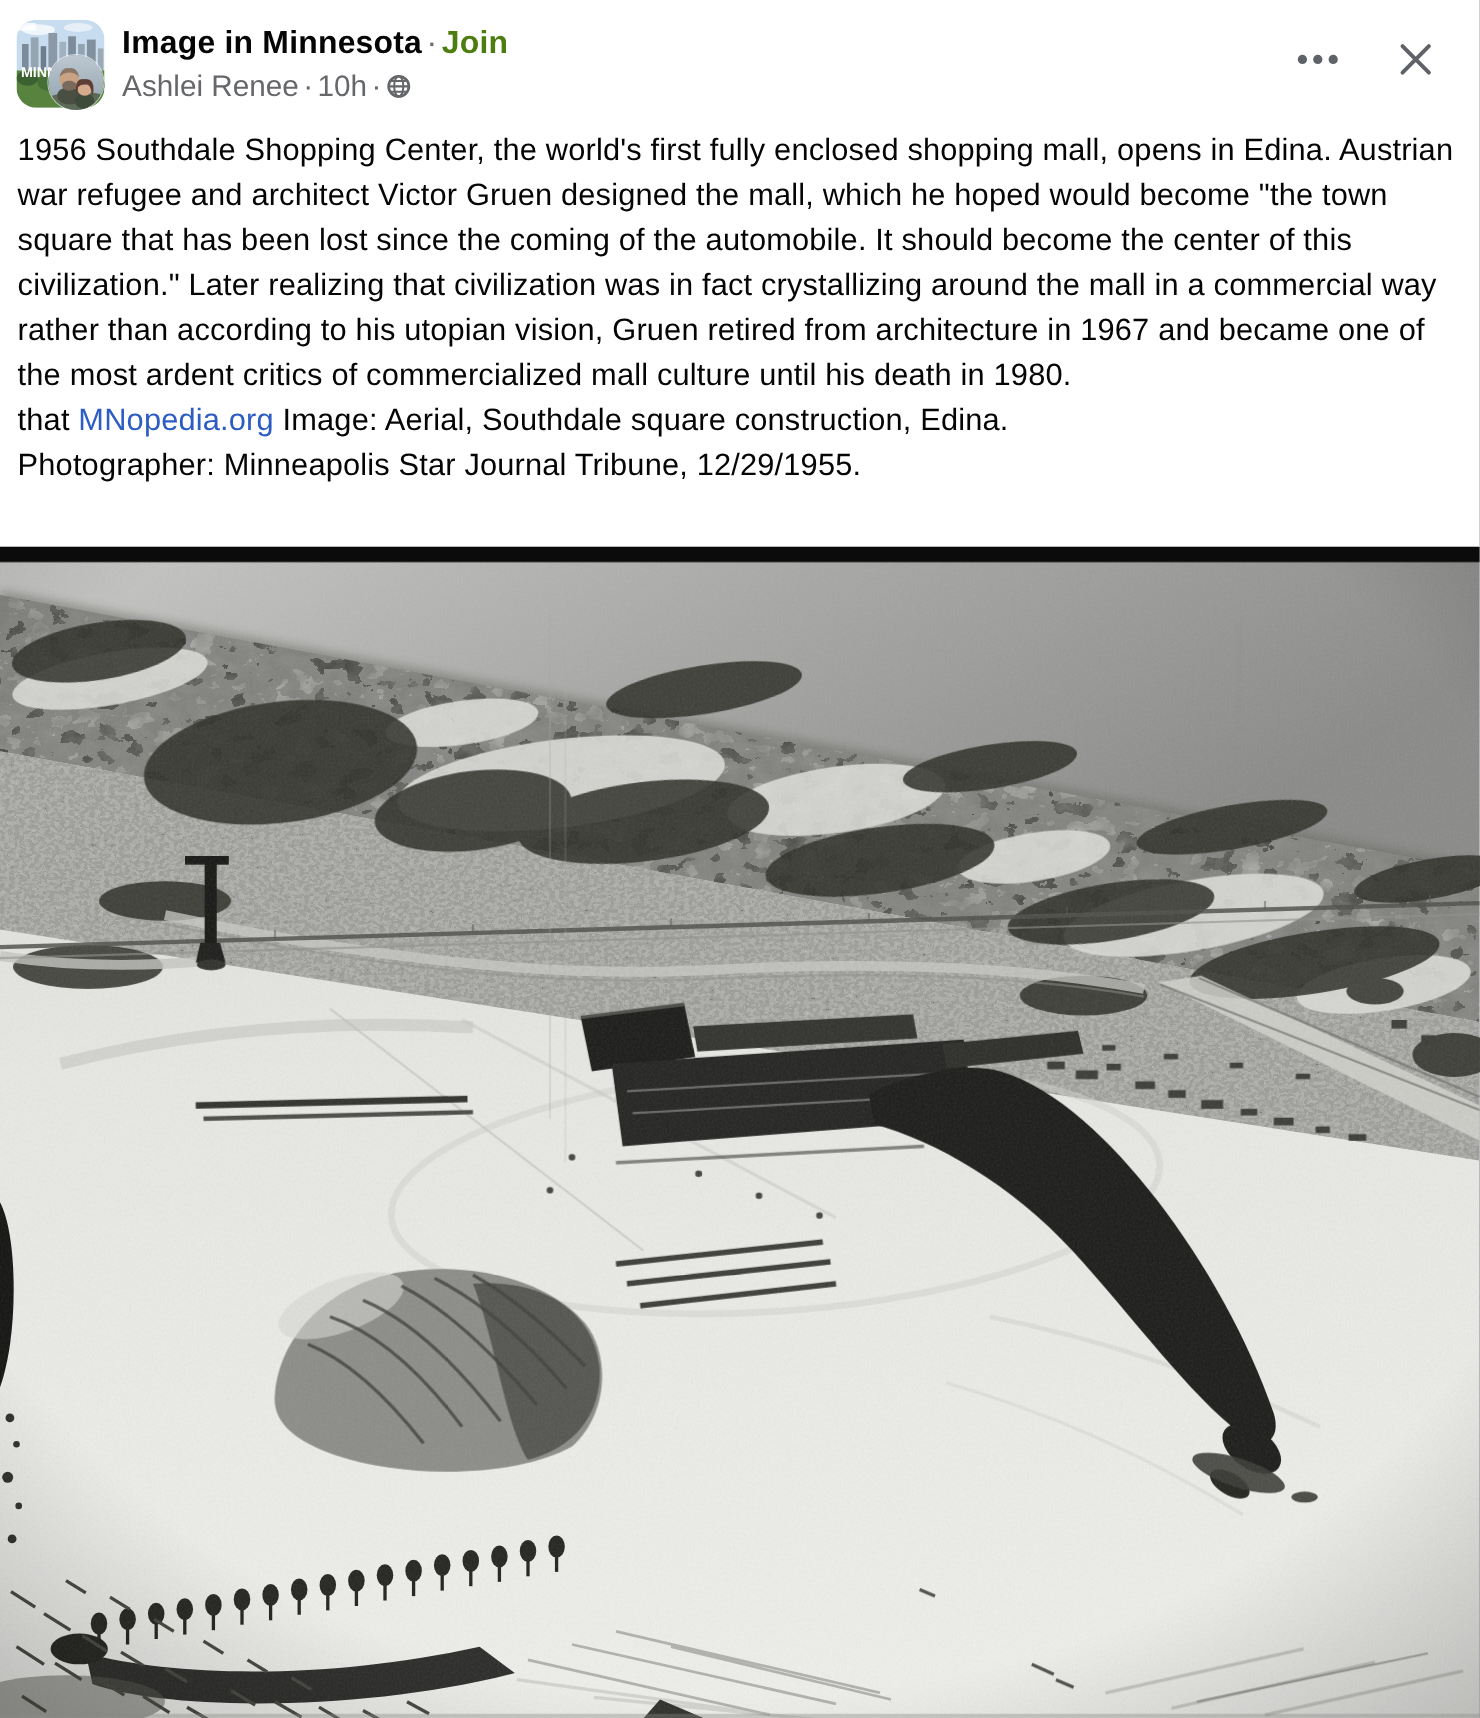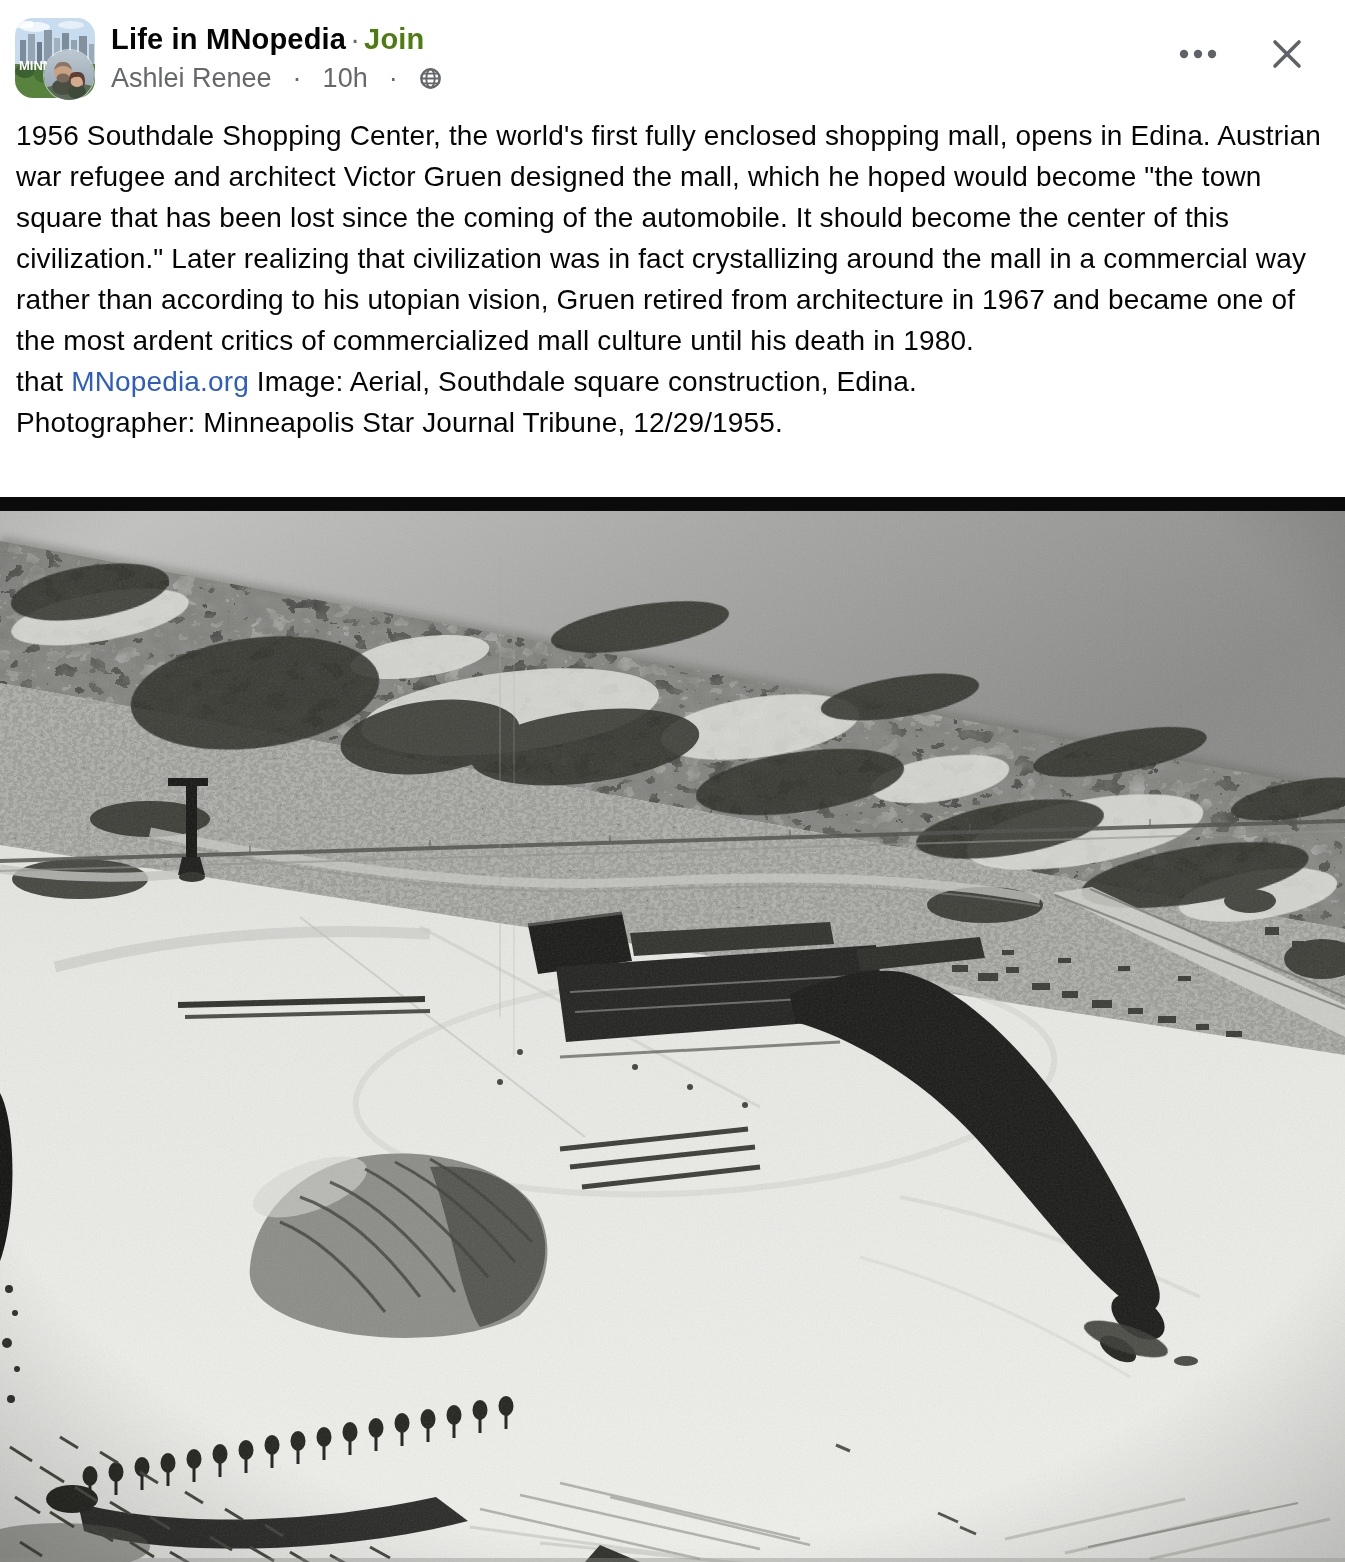--- a/index.html
+++ b/index.html
@@ -8,21 +8,21 @@
   
   .post-header{position:relative;display:flex;align-items:flex-start;padding:18px 16px 0 15px;}
   .avatar{position:relative;width:80px;height:80px;flex:0 0 80px;border-radius:18px;overflow:visible;cursor:pointer;}
   .avatar > svg{border-radius:18px;display:block;}
   .avatar-badge{position:absolute;left:29px;top:32px;width:50px;height:50px;border-radius:50%;overflow:hidden;
                 box-shadow:0 0 0 1px rgba(255,255,255,.6);}
   .header-text{margin-left:16px;padding-top:3px;min-width:0;}
   .title-row{font-size:29px;line-height:37px;font-weight:700;letter-spacing:.2px;white-space:nowrap;}
   .title-sep{color:#65676B;font-weight:400;padding:0 4px;}
   .join-link{color:#4d7c0f;font-weight:700;cursor:pointer;}
-  .sub-row{display:flex;align-items:center;gap:20px;font-size:27px;line-height:34px;color:#65676B;margin-top:3px;}
+  .sub-row{display:flex;align-items:center;gap:3px;font-size:27px;line-height:34px;color:#65676B;margin-top:3px;}
   .sub-sep{padding:0 1px;}
   .header-actions{position:absolute;top:30px;right:34px;display:flex;align-items:center;gap:40px;}
   .icon-btn{display:flex;align-items:center;justify-content:center;cursor:pointer;background:none;border:none;padding:6px;}
   
   .post-text{padding:17px 16px 0 16px;font-size:28px;line-height:41px;letter-spacing:.15px;}
   .post-text p{margin:0;}
   .source-link{color:#2d5cc5;text-decoration:none;cursor:pointer;margin-top:36px;}
   
   .photo-fig{position:absolute;left:0;top:497px;margin:0;width:1345px;height:1065px;background:#0a0a0a;}
   .photo-fig svg{display:block;}
@@ -72,21 +72,21 @@
           <ellipse cx="19" cy="28" rx="6.5" ry="4.5" fill="#7a6a5c"></ellipse>
           <ellipse cx="33" cy="42" rx="9" ry="7" fill="#3e4a3a"></ellipse>
           <circle cx="33" cy="30" r="7" fill="#d4ab8d"></circle>
           <path d="M25,30 Q25,21 33,22 Q41,21 41,31 Q41,36 39,38 Q40,30 36,27 Q30,26 27,29 Q26,34 27,37 Q25,35 25,30 Z" fill="#5f3f35"></path>
         </svg>
       </div>
     </div>
 
     <div class="header-text">
       <div class="title-row">
-        <span>Life in MNopedia</span><span class="title-sep">·</span><span class="join-link">Join</span>
+        <span>Image in Minnesota</span><span class="title-sep">·</span><span class="join-link">Join</span>
       </div>
       <div class="sub-row">
         <span>Ashlei Renee</span>
         <span class="sub-sep">·</span>
         <span>10h</span>
         <span class="sub-sep">·</span>
         <span style="display:flex;align-items:center;">
           <svg width="23" height="23" viewBox="0 0 16 16">
             <circle cx="8" cy="8" r="6.4" fill="none" stroke="#65676B" stroke-width="1.7"></circle>
             <ellipse cx="8" cy="8" rx="2.9" ry="6.4" fill="none" stroke="#65676B" stroke-width="1.3"></ellipse>

